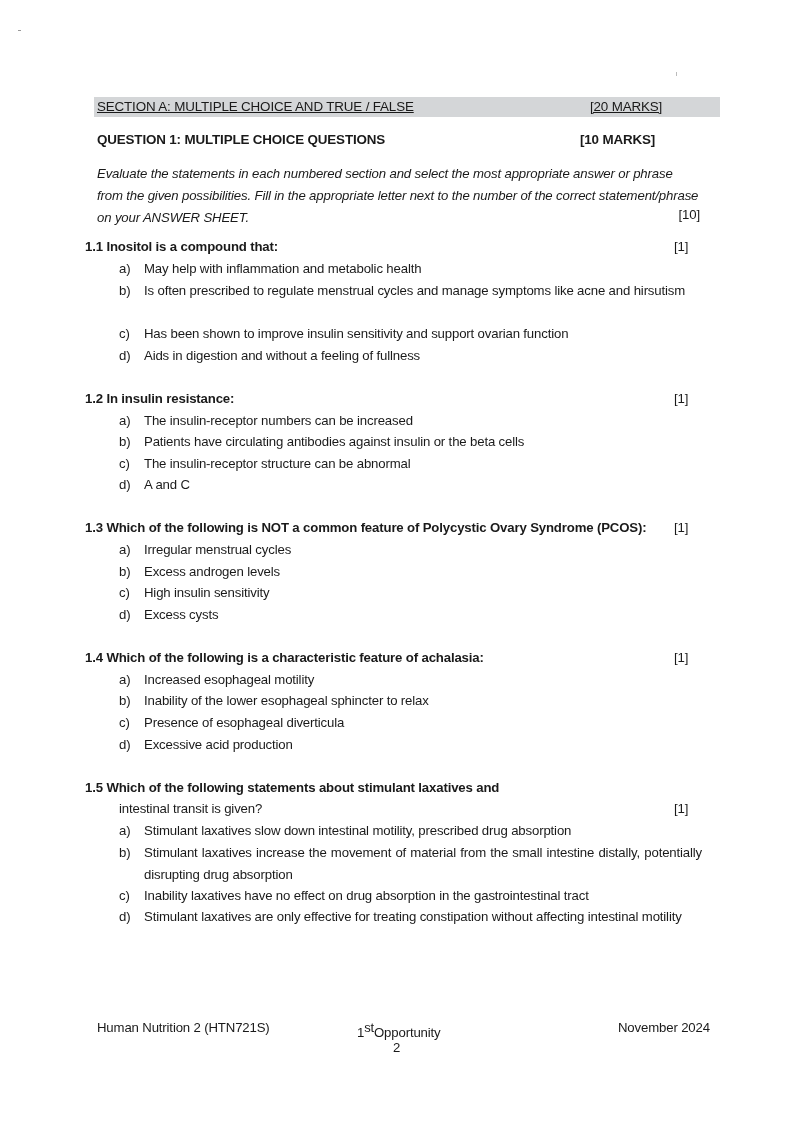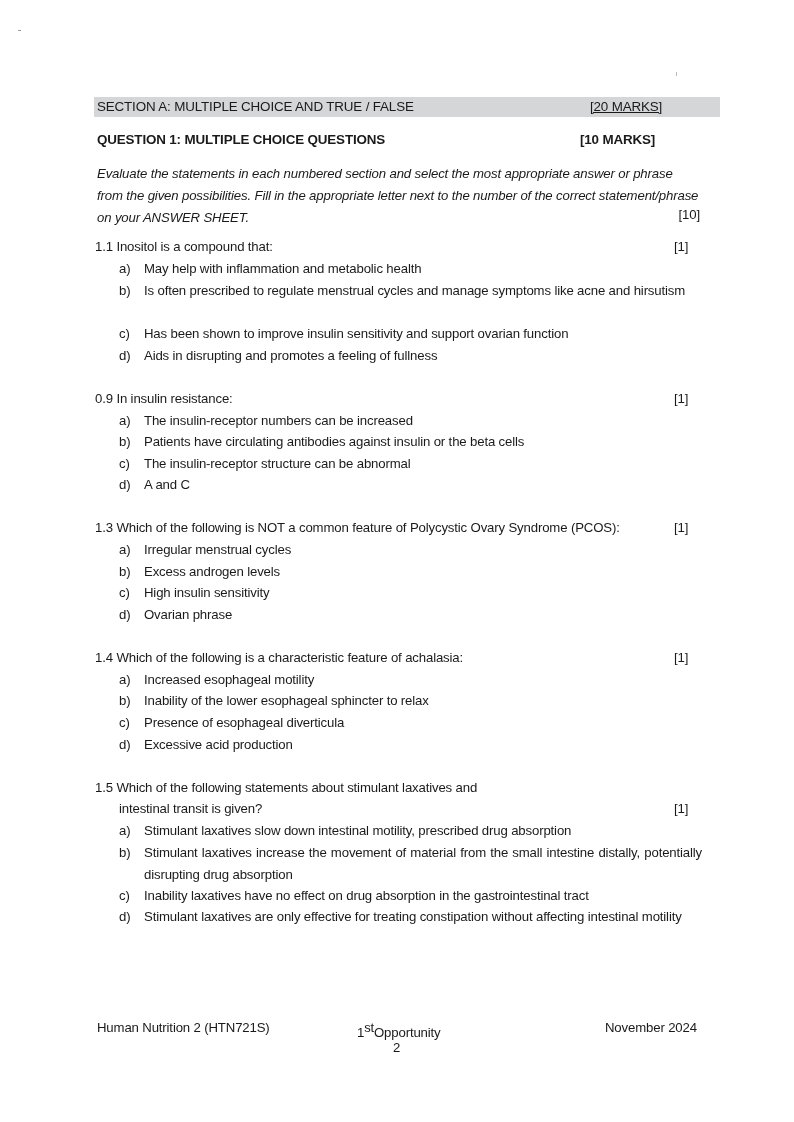--- a/index.html
+++ b/index.html
@@ -7,30 +7,30 @@
     width: 794px; height: 1122px; position: relative; overflow: hidden;
     font-family: "Liberation Sans", "DejaVu Sans", sans-serif;
     color: #1a1a1a; font-size: 13.2px; letter-spacing: -0.15px;
   }
   .abs { position: absolute; }
   .section-bar {
     left: 94px; top: 97px; width: 626px; height: 20px;
     background: #d4d6d8;
   }
   .section-title {
-    left: 97px; top: 99px; font-size: 13.4px; 
+    left: 97px; top: 99px; font-size: 13.4px; text-decoration: underline;
   }
   .section-marks {
     left: 590px; top: 99px; font-size: 13.4px; text-decoration: underline;
   }
   .q-title { left: 97px; top: 132px; font-weight: bold; font-size: 13.4px; }
   .q-marks { left: 580px; top: 132px; font-weight: bold; font-size: 13.4px; }
   .instr { left: 97px; top: 163px; width: 604px; line-height: 22px; font-style: italic; }
   .instr-mark { right: 94px; top: 207px; }
-  .stem { left: 95px; }
+  .stem { left: 85px; font-weight: bold; }
   .mark { left: 674px; }
   .opt-letter { left: 119px; }
   .opt-text { left: 144px; width: 558px; line-height: 21.5px; text-align: justify; }
   .footer { top: 1020px; font-size: 13.2px; }
   sup { font-size: 13px; vertical-align: 5px; }
   .tick { left: 18px; top: 30px; width: 3px; height: 1px; background: #999; }
   .tick2 { left: 676px; top: 72px; width: 1px; height: 4px; background: #bbb; }
 </style>
 </head>
 <body>
@@ -51,25 +51,25 @@
 <div>
   <div class="abs stem" style="top:239px">1.1 Inositol is a compound that:</div>
   <div class="abs mark" style="top:239px">[1]</div>
   <div class="abs opt-letter" style="top:261px">a)</div>
   <div class="abs opt-text" style="top:258px">May help with inflammation and metabolic health</div>
   <div class="abs opt-letter" style="top:283px">b)</div>
   <div class="abs opt-text" style="top:280px">Is often prescribed to regulate menstrual cycles and manage symptoms like acne and hirsutism</div>
   <div class="abs opt-letter" style="top:326px">c)</div>
   <div class="abs opt-text" style="top:323px">Has been shown to improve insulin sensitivity and support ovarian function</div>
   <div class="abs opt-letter" style="top:348px">d)</div>
-  <div class="abs opt-text" style="top:345px">Aids in disrupting and promotes a feeling of fullness</div>
+  <div class="abs opt-text" style="top:345px">Aids in digestion and without a feeling of fullness</div>
 </div>
 
 <div>
-  <div class="abs stem" style="top:391px">0.9 In insulin resistance:</div>
+  <div class="abs stem" style="top:391px">1.2 In insulin resistance:</div>
   <div class="abs mark" style="top:391px">[1]</div>
   <div class="abs opt-letter" style="top:413px">a)</div>
   <div class="abs opt-text" style="top:410px">The insulin-receptor numbers can be increased</div>
   <div class="abs opt-letter" style="top:434px">b)</div>
   <div class="abs opt-text" style="top:431px">Patients have circulating antibodies against insulin or the beta cells</div>
   <div class="abs opt-letter" style="top:456px">c)</div>
   <div class="abs opt-text" style="top:453px">The insulin-receptor structure can be abnormal</div>
   <div class="abs opt-letter" style="top:477px">d)</div>
   <div class="abs opt-text" style="top:474px">A and C</div>
 </div>
@@ -77,21 +77,21 @@
 <div>
   <div class="abs stem" style="top:520px">1.3 Which of the following is NOT a common feature of Polycystic Ovary Syndrome (PCOS):</div>
   <div class="abs mark" style="top:520px">[1]</div>
   <div class="abs opt-letter" style="top:542px">a)</div>
   <div class="abs opt-text" style="top:539px">Irregular menstrual cycles</div>
   <div class="abs opt-letter" style="top:564px">b)</div>
   <div class="abs opt-text" style="top:561px">Excess androgen levels</div>
   <div class="abs opt-letter" style="top:585px">c)</div>
   <div class="abs opt-text" style="top:582px">High insulin sensitivity</div>
   <div class="abs opt-letter" style="top:607px">d)</div>
-  <div class="abs opt-text" style="top:604px">Ovarian phrase</div>
+  <div class="abs opt-text" style="top:604px">Excess cysts</div>
 </div>
 
 <div>
   <div class="abs stem" style="top:650px">1.4 Which of the following is a characteristic feature of achalasia:</div>
   <div class="abs mark" style="top:650px">[1]</div>
   <div class="abs opt-letter" style="top:672px">a)</div>
   <div class="abs opt-text" style="top:669px">Increased esophageal motility</div>
   <div class="abs opt-letter" style="top:693px">b)</div>
   <div class="abs opt-text" style="top:690px">Inability of the lower esophageal sphincter to relax</div>
   <div class="abs opt-letter" style="top:715px">c)</div>
@@ -109,14 +109,14 @@
   <div class="abs opt-letter" style="top:845px">b)</div>
   <div class="abs opt-text" style="top:842px">Stimulant laxatives increase the movement of material from the small intestine distally, potentially disrupting drug absorption</div>
   <div class="abs opt-letter" style="top:888px">c)</div>
   <div class="abs opt-text" style="top:885px">Inability laxatives have no effect on drug absorption in the gastrointestinal tract</div>
   <div class="abs opt-letter" style="top:909px">d)</div>
   <div class="abs opt-text" style="top:906px">Stimulant laxatives are only effective for treating constipation without affecting intestinal motility</div>
 </div>
 
 <div class="abs footer" style="left:97px">Human Nutrition 2 (HTN721S)</div>
 <div class="abs footer" style="left:357px"><span>1</span><sup>st</sup><span>Opportunity</span></div>
-<div class="abs footer" style="left:605px">November 2024</div>
+<div class="abs footer" style="left:618px">November 2024</div>
 <div class="abs footer" style="left:393px; top:1040px">2</div>
 
 </body></html>

